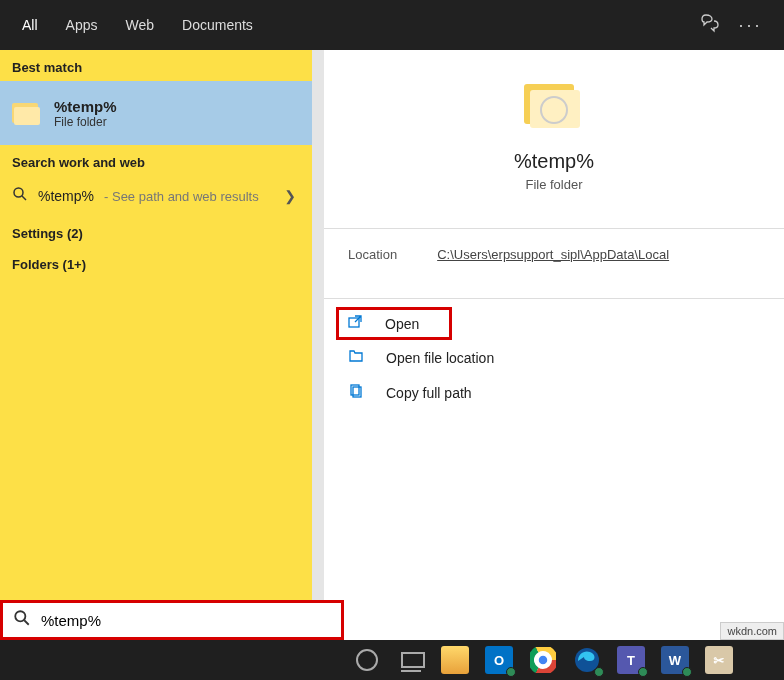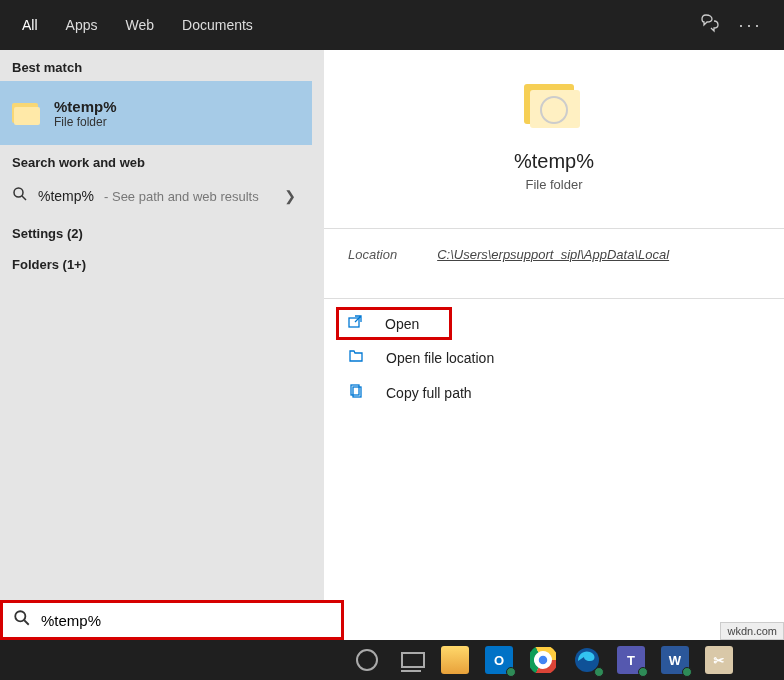--- a/index.html
+++ b/index.html
@@ -9,21 +9,21 @@
   .tabs { height: 50px; background: #212121; display: flex; align-items: center; padding: 0 8px; position: relative; }
   .tab { color: #ddd; font-size: 14px; padding: 0 14px; height: 58px; display: flex; align-items: center; cursor: pointer; }
   .tab.active { color: #fff; border-bottom: 3px solid #0078d4; padding-top: 3px; }
   .tab .chev { margin-left: 4px; }
   .tabs-right { margin-left: auto; display: flex; align-items: center; gap: 18px; padding-right: 14px; }
   .tabs-right svg { fill: #ccc; }
   .dots { color: #ccc; font-size: 18px; letter-spacing: 2px; }
 
   
   .main { position: absolute; top: 50px; left: 0; right: 0; bottom: 40px; display: flex; }
-  .left { width: 312px; background: #e5e5e5; }
+  .left { width: 312px; background: #fde047; }
   .right { flex: 1; background: #fff; padding-top: 28px; }
   .gap { width: 12px; background: #e5e5e5; }
 
   .section-header { font-size: 13px; font-weight: 600; padding: 10px 12px 6px; color: #222; }
   .best-match-row { background: #a6cbe7; height: 64px; display: flex; align-items: center; padding: 0 12px; gap: 12px; }
   .folder-icon-sm { width: 30px; height: 28px; position: relative; }
   .folder-icon-sm .back { position: absolute; left: 0; top: 4px; width: 26px; height: 20px; background: #f8d775; border-radius: 2px; }
   .folder-icon-sm .front { position: absolute; left: 2px; top: 8px; width: 26px; height: 18px; background: #ffe9a8; border-radius: 2px; }
   .bm-title { font-size: 15px; font-weight: 600; color: #222; }
   .bm-sub { font-size: 12px; color: #333; }
@@ -36,21 +36,21 @@
 
   
   .preview { text-align: center; padding: 0 20px 18px; }
   .folder-icon-lg { width: 60px; height: 54px; margin: 0 auto 18px; position: relative; }
   .folder-icon-lg .back { position: absolute; left: 0; top: 6px; width: 50px; height: 40px; background: #f6cf55; border-radius: 3px; }
   .folder-icon-lg .front { position: absolute; left: 6px; top: 12px; width: 50px; height: 38px; background: #fff0c2; border-radius: 3px; }
   .folder-icon-lg .front::after { content:""; position:absolute; left:10px; top:6px; width:24px; height:24px; border:2px solid #ccc; border-radius:50%; }
   .preview-title { font-size: 20px; color: #222; margin-bottom: 4px; }
   .preview-sub { font-size: 13px; color: #555; }
   .divider { height: 1px; background: #ddd; margin: 18px 0 0; }
-  .loc-row { display: flex; padding: 18px 24px; font-size: 13px; align-items: flex-start; gap: 40px; font-style: italic; }
+  .loc-row { display: flex; padding: 18px 24px; font-size: 13px; align-items: flex-start; gap: 40px; }
   .loc-label { color: #555; }
   .loc-path { color: #444; text-decoration: underline; cursor: pointer; }
 
   .actions { padding: 8px 12px 0; }
   .action-row { display: flex; align-items: center; gap: 22px; padding: 8px 12px; font-size: 14px; color: #222; cursor: pointer; }
   .action-row svg { width: 16px; height: 16px; }
   .highlight { border: 3px solid #d60000; display: inline-flex; padding: 4px 30px 4px 8px; }
 
   
   .search-wrap { position: absolute; left: 0; bottom: 40px; width: 344px; height: 40px; border: 3px solid #d60000; background: #fff; display: flex; align-items: center; padding: 0 10px; gap: 10px; }

